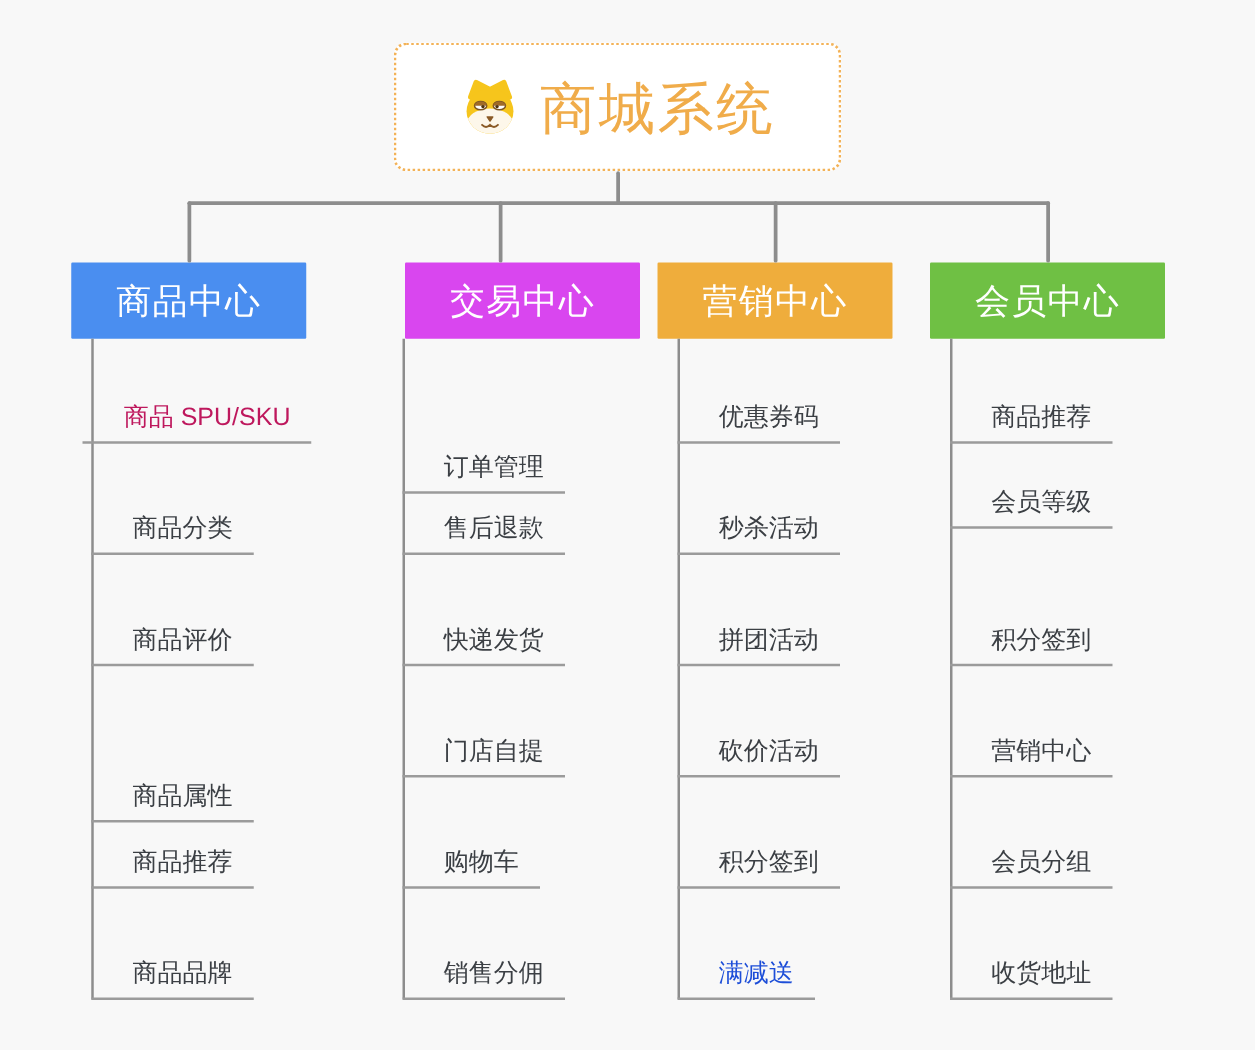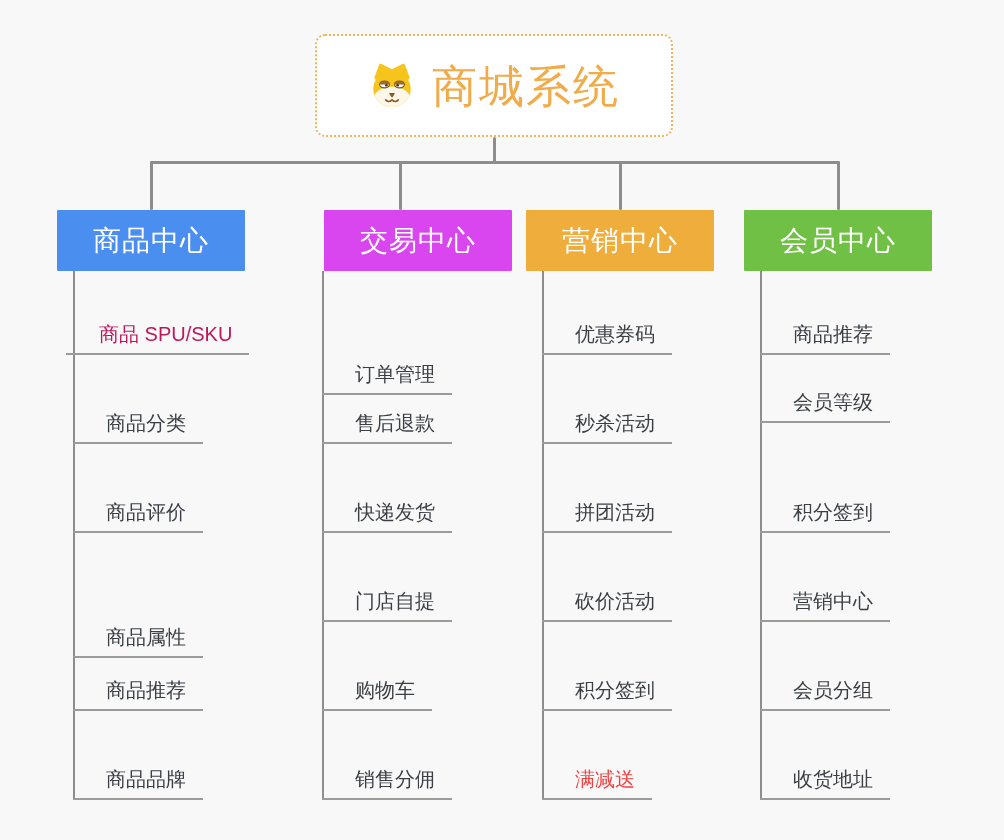--- a/index.html
+++ b/index.html
@@ -117,21 +117,21 @@
       <div class="item" style="left: 322px; top: 767px; color: rgb(59, 63, 68); border-bottom-color: rgb(155, 155, 155);">销售分佣</div>
       <div class="branch-header" style="left: 526px; background: rgb(239, 173, 60);">
         <span>营销中心</span>
       </div>
       <div class="spine" style="left: 542px; top: 271px; height: 528px; background: rgb(141, 141, 141);"></div>
       <div class="item" style="left: 542px; top: 322px; color: rgb(59, 63, 68); border-bottom-color: rgb(155, 155, 155);">优惠券码</div>
       <div class="item" style="left: 542px; top: 411px; color: rgb(59, 63, 68); border-bottom-color: rgb(155, 155, 155);">秒杀活动</div>
       <div class="item" style="left: 542px; top: 500px; color: rgb(59, 63, 68); border-bottom-color: rgb(155, 155, 155);">拼团活动</div>
       <div class="item" style="left: 542px; top: 589px; color: rgb(59, 63, 68); border-bottom-color: rgb(155, 155, 155);">砍价活动</div>
       <div class="item" style="left: 542px; top: 678px; color: rgb(59, 63, 68); border-bottom-color: rgb(155, 155, 155);">积分签到</div>
-      <div class="item" style="left: 542px; top: 767px; color: #ef4444; border-bottom-color: rgb(155, 155, 155);">满减送</div>
+      <div class="item" style="left: 542px; top: 767px; color: #1d4ed8; border-bottom-color: rgb(155, 155, 155);">满减送</div>
       <div class="branch-header" style="left: 744px; background: rgb(111, 192, 68); font-family: Liberation Serif, serif;">
         <span>会员中心</span>
       </div>
       <div class="spine" style="left: 760px; top: 271px; height: 528px; background: rgb(141, 141, 141);"></div>
       <div class="item" style="left: 760px; top: 322px; color: rgb(59, 63, 68); border-bottom-color: rgb(155, 155, 155);">商品推荐</div>
       <div class="item" style="left: 760px; top: 390px; color: rgb(59, 63, 68); border-bottom-color: rgb(155, 155, 155);">会员等级</div>
       <div class="item" style="left: 760px; top: 500px; color: rgb(59, 63, 68); border-bottom-color: rgb(155, 155, 155);">积分签到</div>
       <div class="item" style="left: 760px; top: 589px; color: rgb(59, 63, 68); border-bottom-color: rgb(155, 155, 155);">营销中心</div>
       <div class="item" style="left: 760px; top: 678px; color: rgb(59, 63, 68); border-bottom-color: rgb(155, 155, 155);">会员分组</div>
       <div class="item" style="left: 760px; top: 767px; color: rgb(59, 63, 68); border-bottom-color: rgb(155, 155, 155);">收货地址</div>

